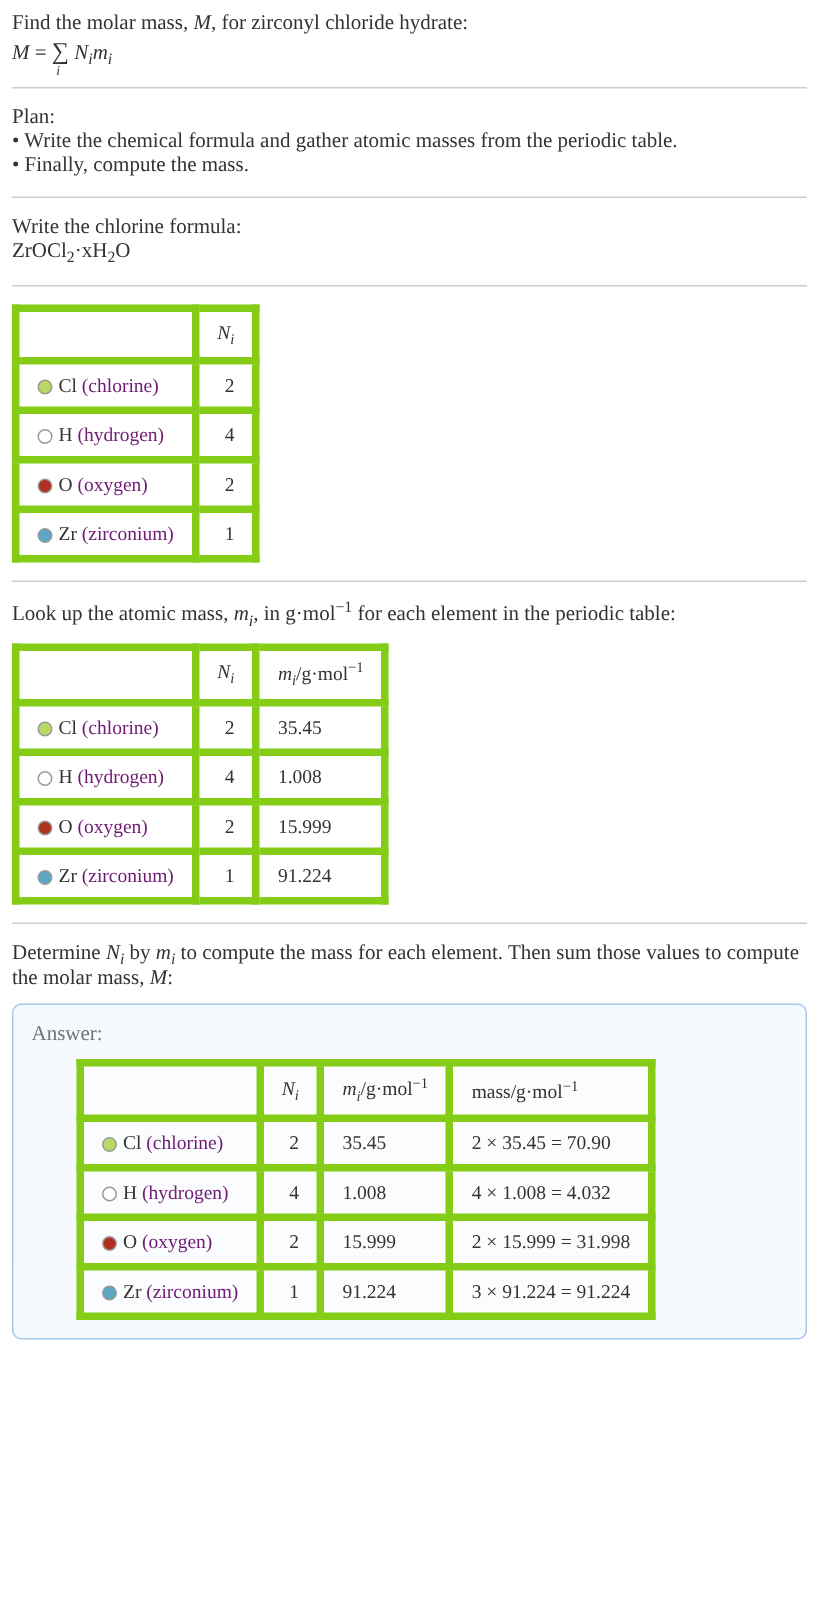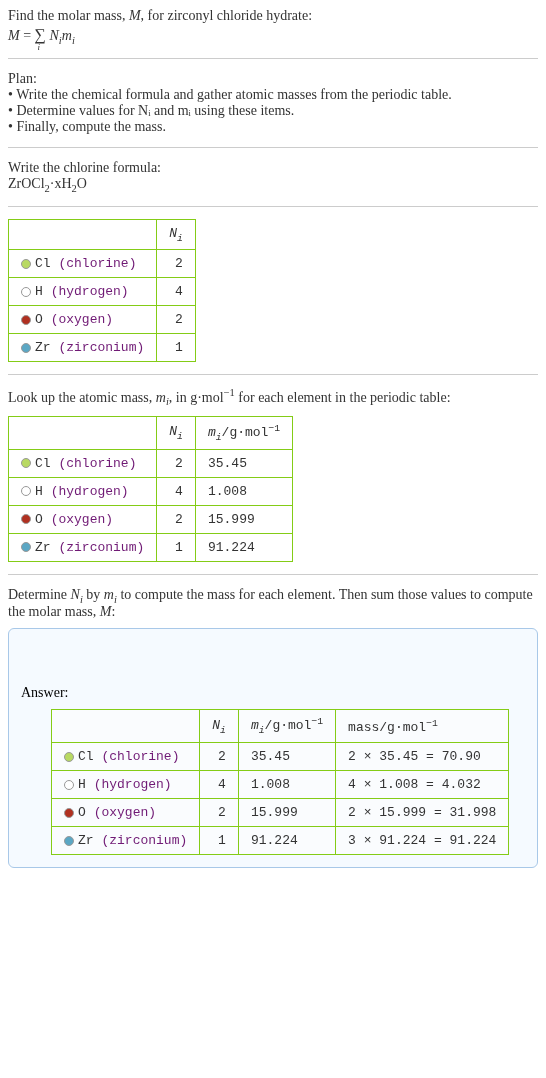--- a/index.html
+++ b/index.html
@@ -29,25 +29,24 @@
       font-size: 0.75em;
     }
     sup {
       font-size: 0.75em;
     }
     table {
       border-collapse: collapse;
       margin-top: 8px;
     }
     th, td {
-      border: 1px solid #84cc16;
+      border: 5px solid #84cc16;
       padding: 6px 12px;
       text-align: left;
       font-size: 13px;
-      font-family: Liberation Mono, monospace;
     }
     th {
       font-weight: normal;
     }
     td.num {
       text-align: right;
     }
     .swatch {
       display: inline-block;
       width: 10px;
@@ -60,23 +59,22 @@
     .muted {
       color: #701a75;
     }
     .answer-box {
       border: 1px solid #a8c8e8;
       border-radius: 6px;
       background: #f5faff;
       padding: 12px;
     }
     .answer-label {
-      color: #000000;
+      color: #737373;
       margin-bottom: 8px;
-      margin-top: 44px;
     }
     .answer-box table {
       background: #fefefe;
       margin-left: 30px;
     }
     .answer-box table td, .answer-box table th {
       background: #fafcfe;
     }
     .final-formula {
       margin-left: 30px;
@@ -98,21 +96,20 @@
   <div style="margin-top:2px;">
     <span class="var">M</span><span> = </span><span style="position:relative; display:inline-block;"><span style="font-size:16px;">∑</span><span style="position:absolute; bottom:-8px; left:3px; font-size:9px; font-style:italic;">i</span></span><span class="var"> N</span><sub class="var">i</sub><span class="var">m</span><sub class="var">i</sub>
   </div>
 </div>
 
 <div class="divider"></div>
 
 <div class="section">
   <div>Plan:</div>
   <div class="plan-item">• Write the chemical formula and gather atomic masses from the periodic table.</div>
-  <div class="plan-item">• Determine values for Nᵢ and mᵢ using these items.</div>
   <div class="plan-item">• Finally, compute the mass.</div>
 </div>
 
 <div class="divider"></div>
 
 <div class="section">
   <div>Write the chlorine formula:</div>
   <div>
     <span>ZrOCl</span><sub>2</sub><span>·xH</span><sub>2</sub><span>O</span>
   </div>

